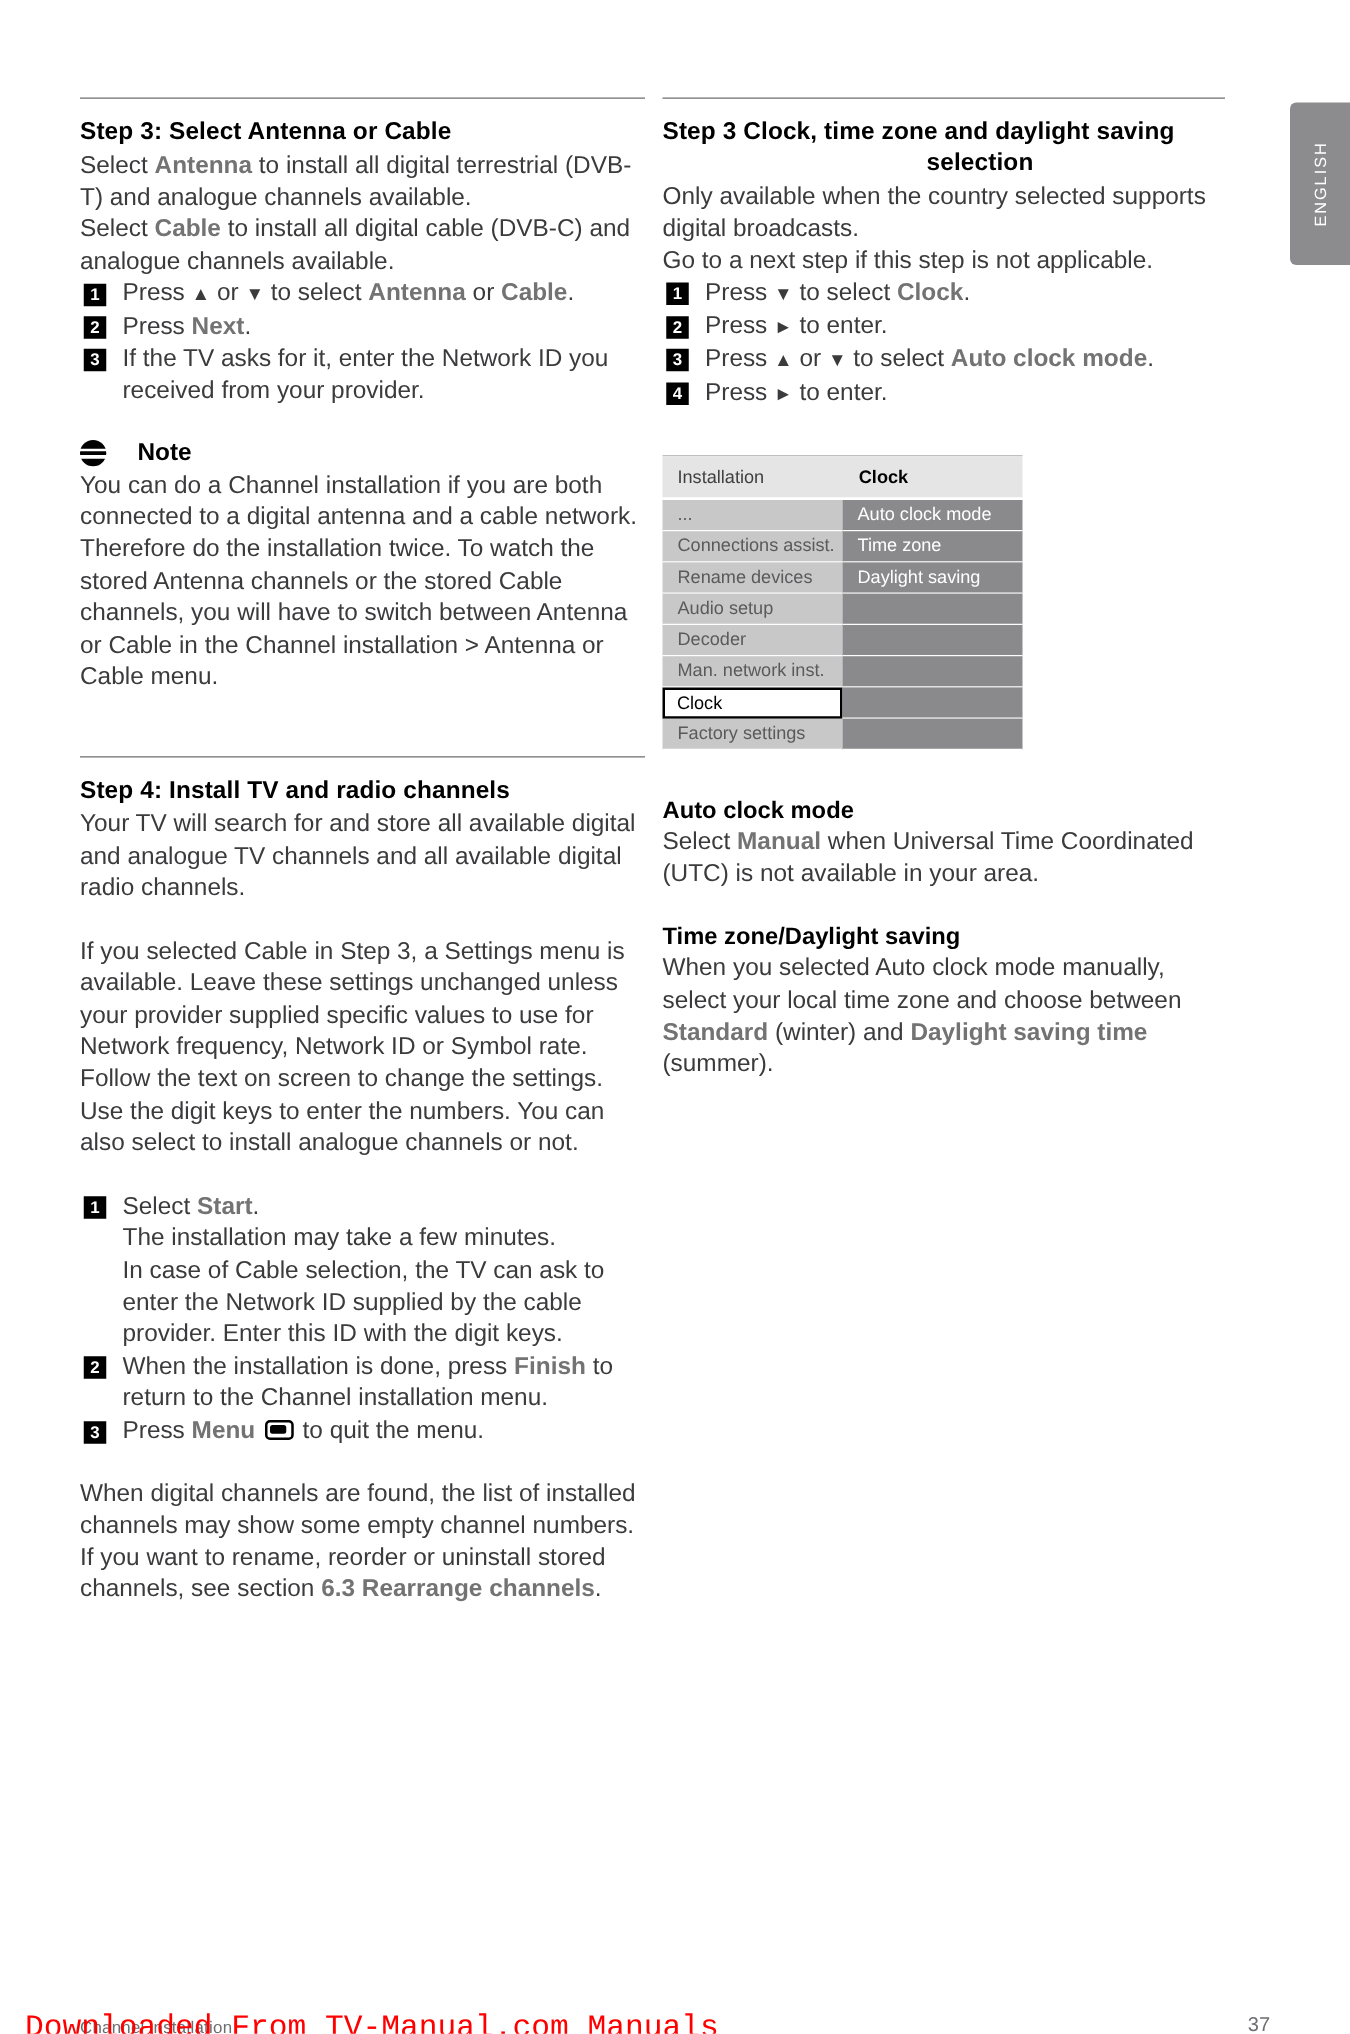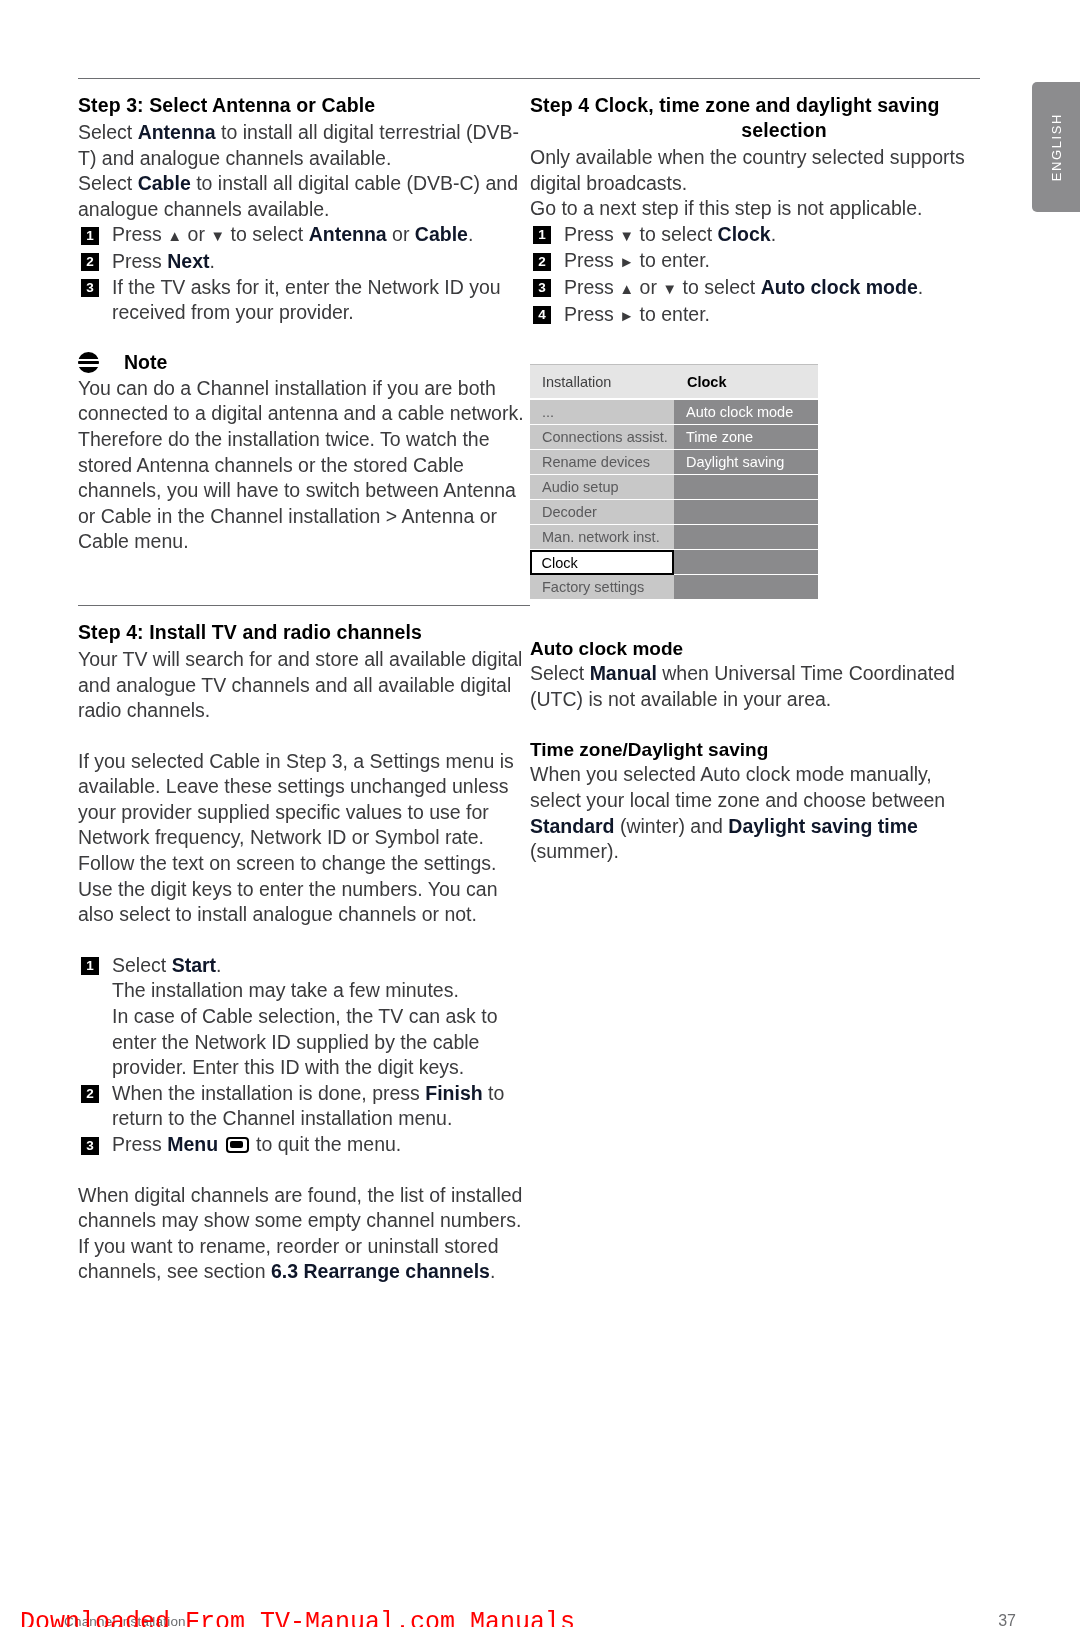--- a/index.html
+++ b/index.html
@@ -10,21 +10,21 @@
     font-family:"Liberation Sans", sans-serif;
     color:#231f20;
     position:relative;
     overflow:hidden;
   }
 
   
   .page { position:relative; width:1080px; height:1627px; }
 
   .col { position:absolute; top:78px; }
-  .col-left  { left:64px;  width:452px;margin-left:14px; }
+  .col-left  { left:64px;  width:452px; }
   .col-right { left:530px; width:450px; }
 
   .rule { border-top:1.6px solid #6d6e71; width:100%; height:0; margin:0 0 14px 0; }
 
   
   .h-step {
     font-weight:bold;
     font-size:19.5px;
     line-height:25px;
     letter-spacing:.1px;
@@ -45,21 +45,21 @@
     font-size:19.5px;
     line-height:25.6px;
     color:#3b3b3d;
     margin:0;
     font-weight:300;
   }
   .spacer-sm { height:25px; }
   .spacer-md { height:36px; }
   .spacer-lg { height:50px; }
 
-  b, strong { color:#0f172a; font-weight:bold; }
+  b, strong { color:#737373; font-weight:bold; }
 
   
   ol.steps { list-style:none; margin:0; padding:0; }
   ol.steps > li {
     position:relative;
     padding-left:34px;
     font-size:19.5px;
     line-height:25.6px;
     color:#3b3b3d;
     margin:0;
@@ -284,21 +284,21 @@
     </div>
 
   </div>
 
   <div class="col col-right">
 
     <div class="rule"></div>
 
     <div>
       <div class="h-step">
-        <span>Step 4  Clock, time zone and daylight saving</span>
+        <span>Step 3  Clock, time zone and daylight saving</span>
         <span class="indent">selection</span>
       </div>
       <p class="body">Only available when the country selected supports digital broadcasts.</p>
       <p class="body">Go to a next step if this step is not applicable.</p>
 
       <ol class="steps">
         <li>
           <span class="numbox">1</span>
           Press <span class="arrow">▼</span> to select <b>Clock</b>.
         </li>

